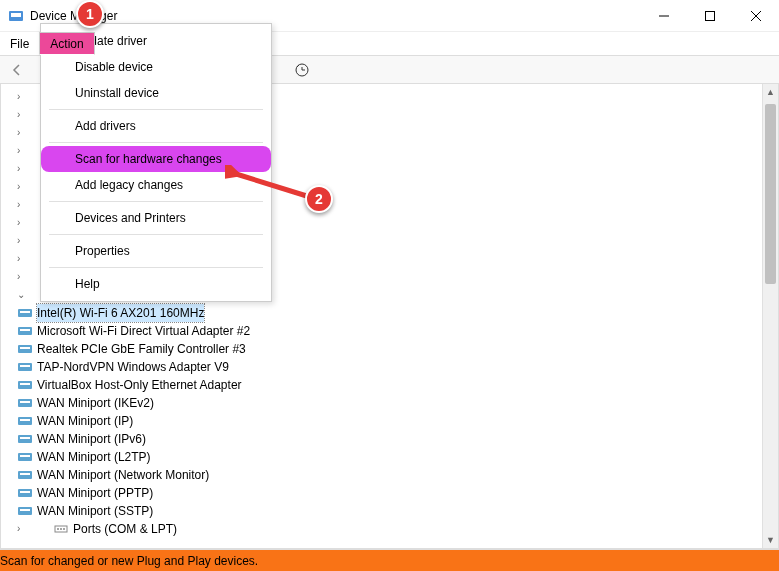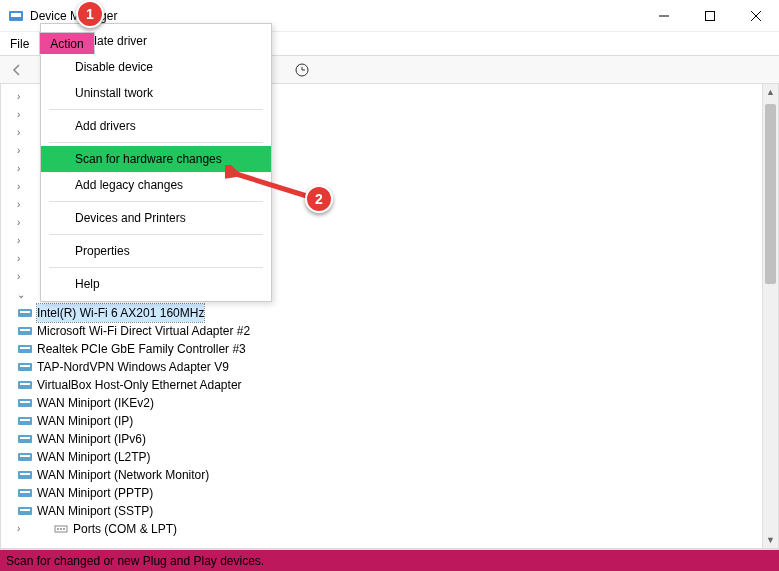--- a/index.html
+++ b/index.html
@@ -27,24 +27,24 @@
     .tree-row { display: flex; align-items: center; height: 18px; line-height: 18px; padding-left: 16px; white-space: nowrap; }
     .tree-row .chev { width: 12px; display: inline-block; color: #666; font-size: 10px; }
     .tree-row.indent2 { padding-left: 40px; }
     .tree-row.indent3 { }
     .tree-row .dev-icon { width: 16px; height: 14px; margin-right: 4px; display: inline-flex; align-items: center; justify-content: center; }
     .tree-row.selected .label { background: #cce8ff; outline: 1px dotted #888; }
     .tree-row.partial { color: #888; }
 
     .dropdown { position: absolute; left: 40px; top: 23px; width: 232px; background: #fff; border: 1px solid #ccc; box-shadow: 2px 2px 6px rgba(0,0,0,0.15); z-index: 15; padding: 4px 0; }
     .dropdown .menu-row { height: 26px; display: flex; align-items: center; padding-left: 34px; font-size: 12px; }
-    .dropdown .menu-row.hover { background: #22c55e; }
+    .dropdown .menu-row.hover { background: #d946ef; border-radius: 8px; }
     .dropdown .sep { height: 1px; background: #e0e0e0; margin: 3px 8px; }
 
-    .statusbar { position: absolute; bottom: 0; left: 0; right: 0; height: 22px; border-top: 1px solid #ddd; background: #be185d; font-size: 12px; padding-left: 6px; display: flex; align-items: center; }
+    .statusbar { position: absolute; bottom: 0; left: 0; right: 0; height: 22px; border-top: 1px solid #ddd; background: #f97316; font-size: 12px; display: flex; align-items: center; }
 
     .callout { position: absolute; width: 28px; height: 28px; border-radius: 50%; background: #e53935; color: #fff; font-size: 14px; font-weight: bold; display: flex; align-items: center; justify-content: center; border: 2px solid #fff; box-shadow: 0 2px 4px rgba(0,0,0,0.4); z-index: 30; }
     .arrow { position: absolute; z-index: 25; }
 
     .scrollbar-v { position: absolute; right: 0; top: 0; bottom: 0; width: 16px; background: #f0f0f0; border-left: 1px solid #e0e0e0; }
     .scrollbar-v .thumb { position: absolute; left: 2px; right: 2px; top: 20px; height: 180px; background: #c0c0c0; border-radius: 2px; }
     .scrollbar-v .arr { position: absolute; left: 0; right: 0; height: 16px; display: flex; align-items: center; justify-content: center; font-size: 9px; color: #666; }
   </style>
 </head>
 <body>
@@ -80,21 +80,21 @@
 <div class="menubar">
   <div class="menu-item">File</div>
   <div class="menu-item active">Action</div>
   <div class="menu-item">View</div>
   <div class="menu-item">Help</div>
 </div>
 
 <div class="dropdown">
   <div class="menu-row">Update driver</div>
   <div class="menu-row">Disable device</div>
-  <div class="menu-row">Uninstall twork</div>
+  <div class="menu-row">Uninstall device</div>
   <div class="sep"></div>
   <div class="menu-row">Add drivers</div>
   <div class="sep"></div>
   <div class="menu-row hover">Scan for hardware changes</div>
   <div class="menu-row">Add legacy changes</div>
   <div class="sep"></div>
   <div class="menu-row">Devices and Printers</div>
   <div class="sep"></div>
   <div class="menu-row">Properties</div>
   <div class="sep"></div>

